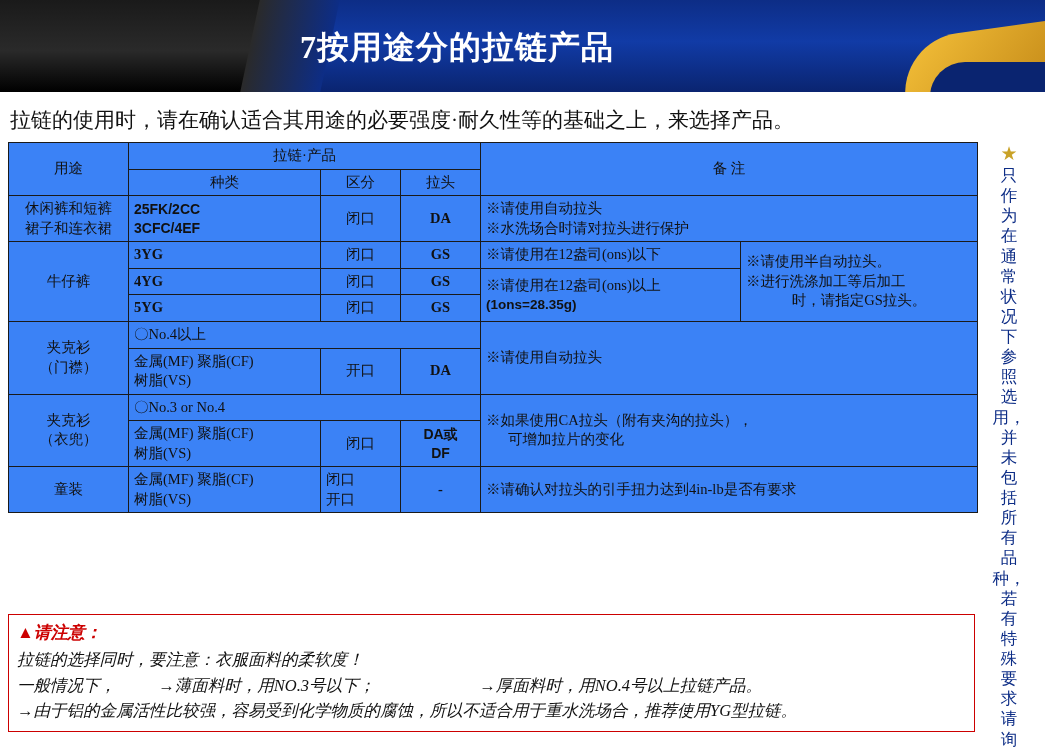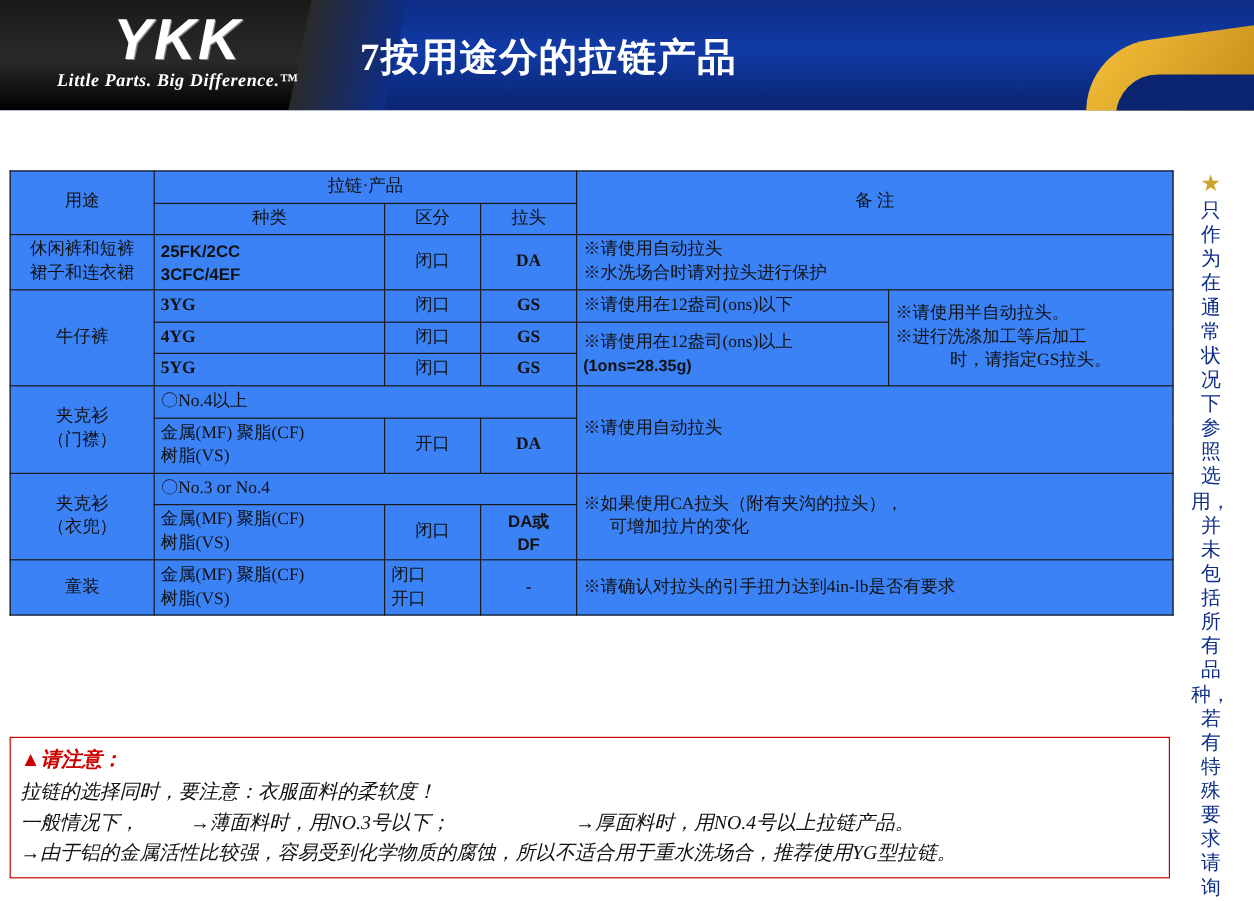--- a/index.html
+++ b/index.html
@@ -253,30 +253,27 @@
 </style>
 </head>
 <body>
 
 <div class="page">
 
   <div class="header">
     <div class="header-swoosh"></div>
     <div class="header-swoosh2"></div>
     <div class="header-gold-left"></div>
-    <div class="logo-wrap">
-      <div class="logo-main">YKK</div>
-      <div class="logo-sub">Little Parts. Big Difference.™</div>
-    </div>
     <div class="header-title">7按用途分的拉链产品</div>
   </div>
   <div class="header-bottom-rule"></div>
 
   <div class="body-area">
 
+    <div class="intro-line">拉链的使用时，请在确认适合其用途的必要强度·耐久性等的基础之上，来选择产品。</div>
 
     <div class="content-row">
 
       <table class="main-table">
         <colgroup>
           <col style="width:120px">
           <col style="width:192px">
           <col style="width:80px">
           <col style="width:80px">
           <col style="width:260px">

